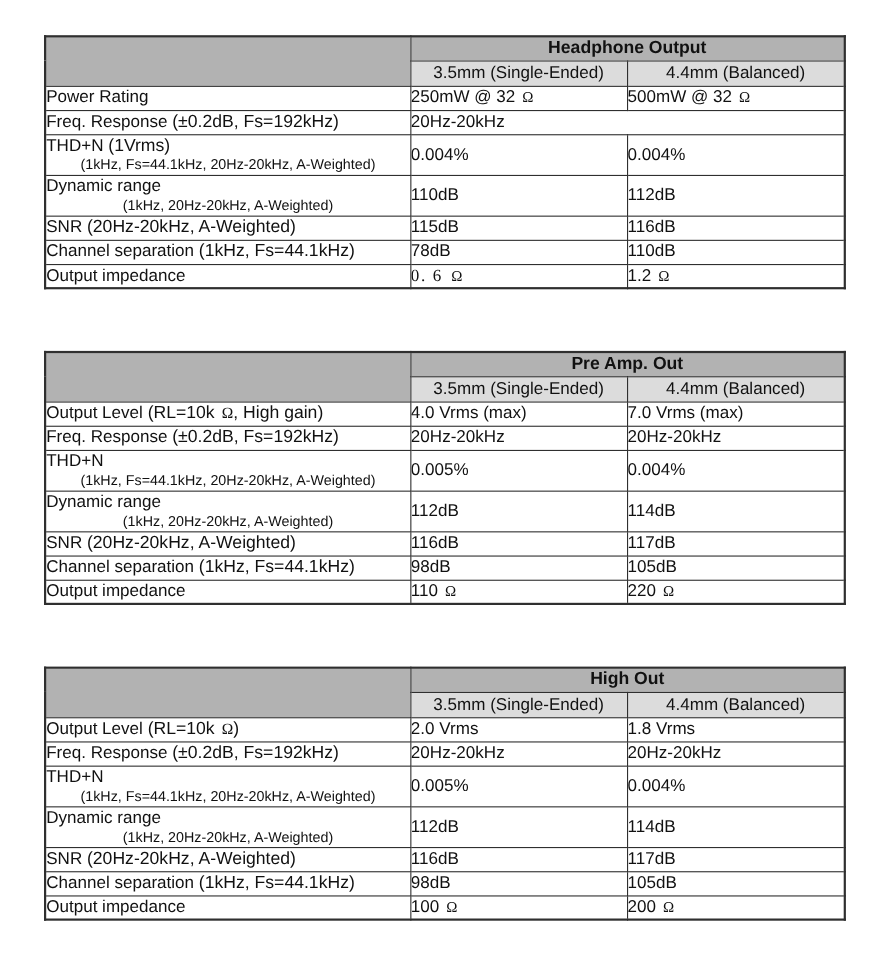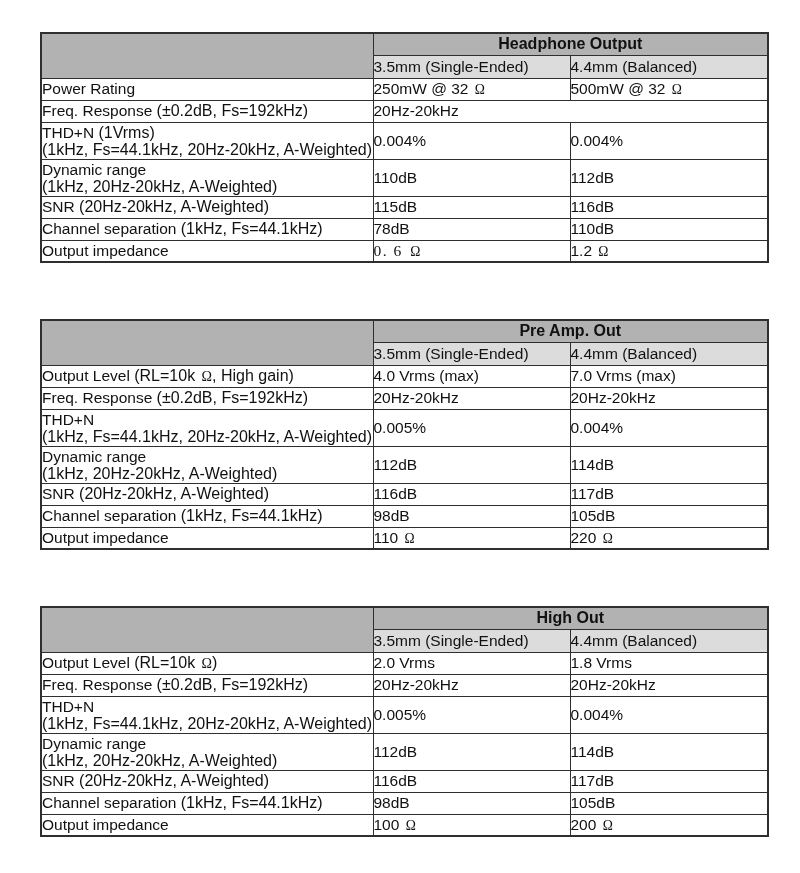--- a/index.html
+++ b/index.html
@@ -46,36 +46,37 @@
     background: #b2b2b2;
   }
   td.title {
     background: #b2b2b2;
     text-align: center;
     font-weight: bold;
     font-size: 16px;
   }
   td.colhead {
     background: #dcdcdc;
-    text-align: left;
+    text-align: center;
     font-size: 15.5px;
     border-bottom: 2.5px solid #2f2f2f;
   }
   td.lbl {
     padding: 1px 4px 2px 6px;
     font-size: 15.5px;
     line-height: 18px;
   }
   td.lbl .small {
     font-size: 16px;
   }
   td.lbl .subline {
     display: block;
-    font-size: 16px;
+    font-size: 13px;
     line-height: 15px;
+    text-align: center;
   }
   td.lbl .subline:empty, td.lbl .small:empty { display: none; }
   td.val {
     font-size: 15.5px;
   }
   .ohm {
     font-family: "Liberation Serif", serif;
     font-size: 0.88em;
     margin-left: 2px;
   }

